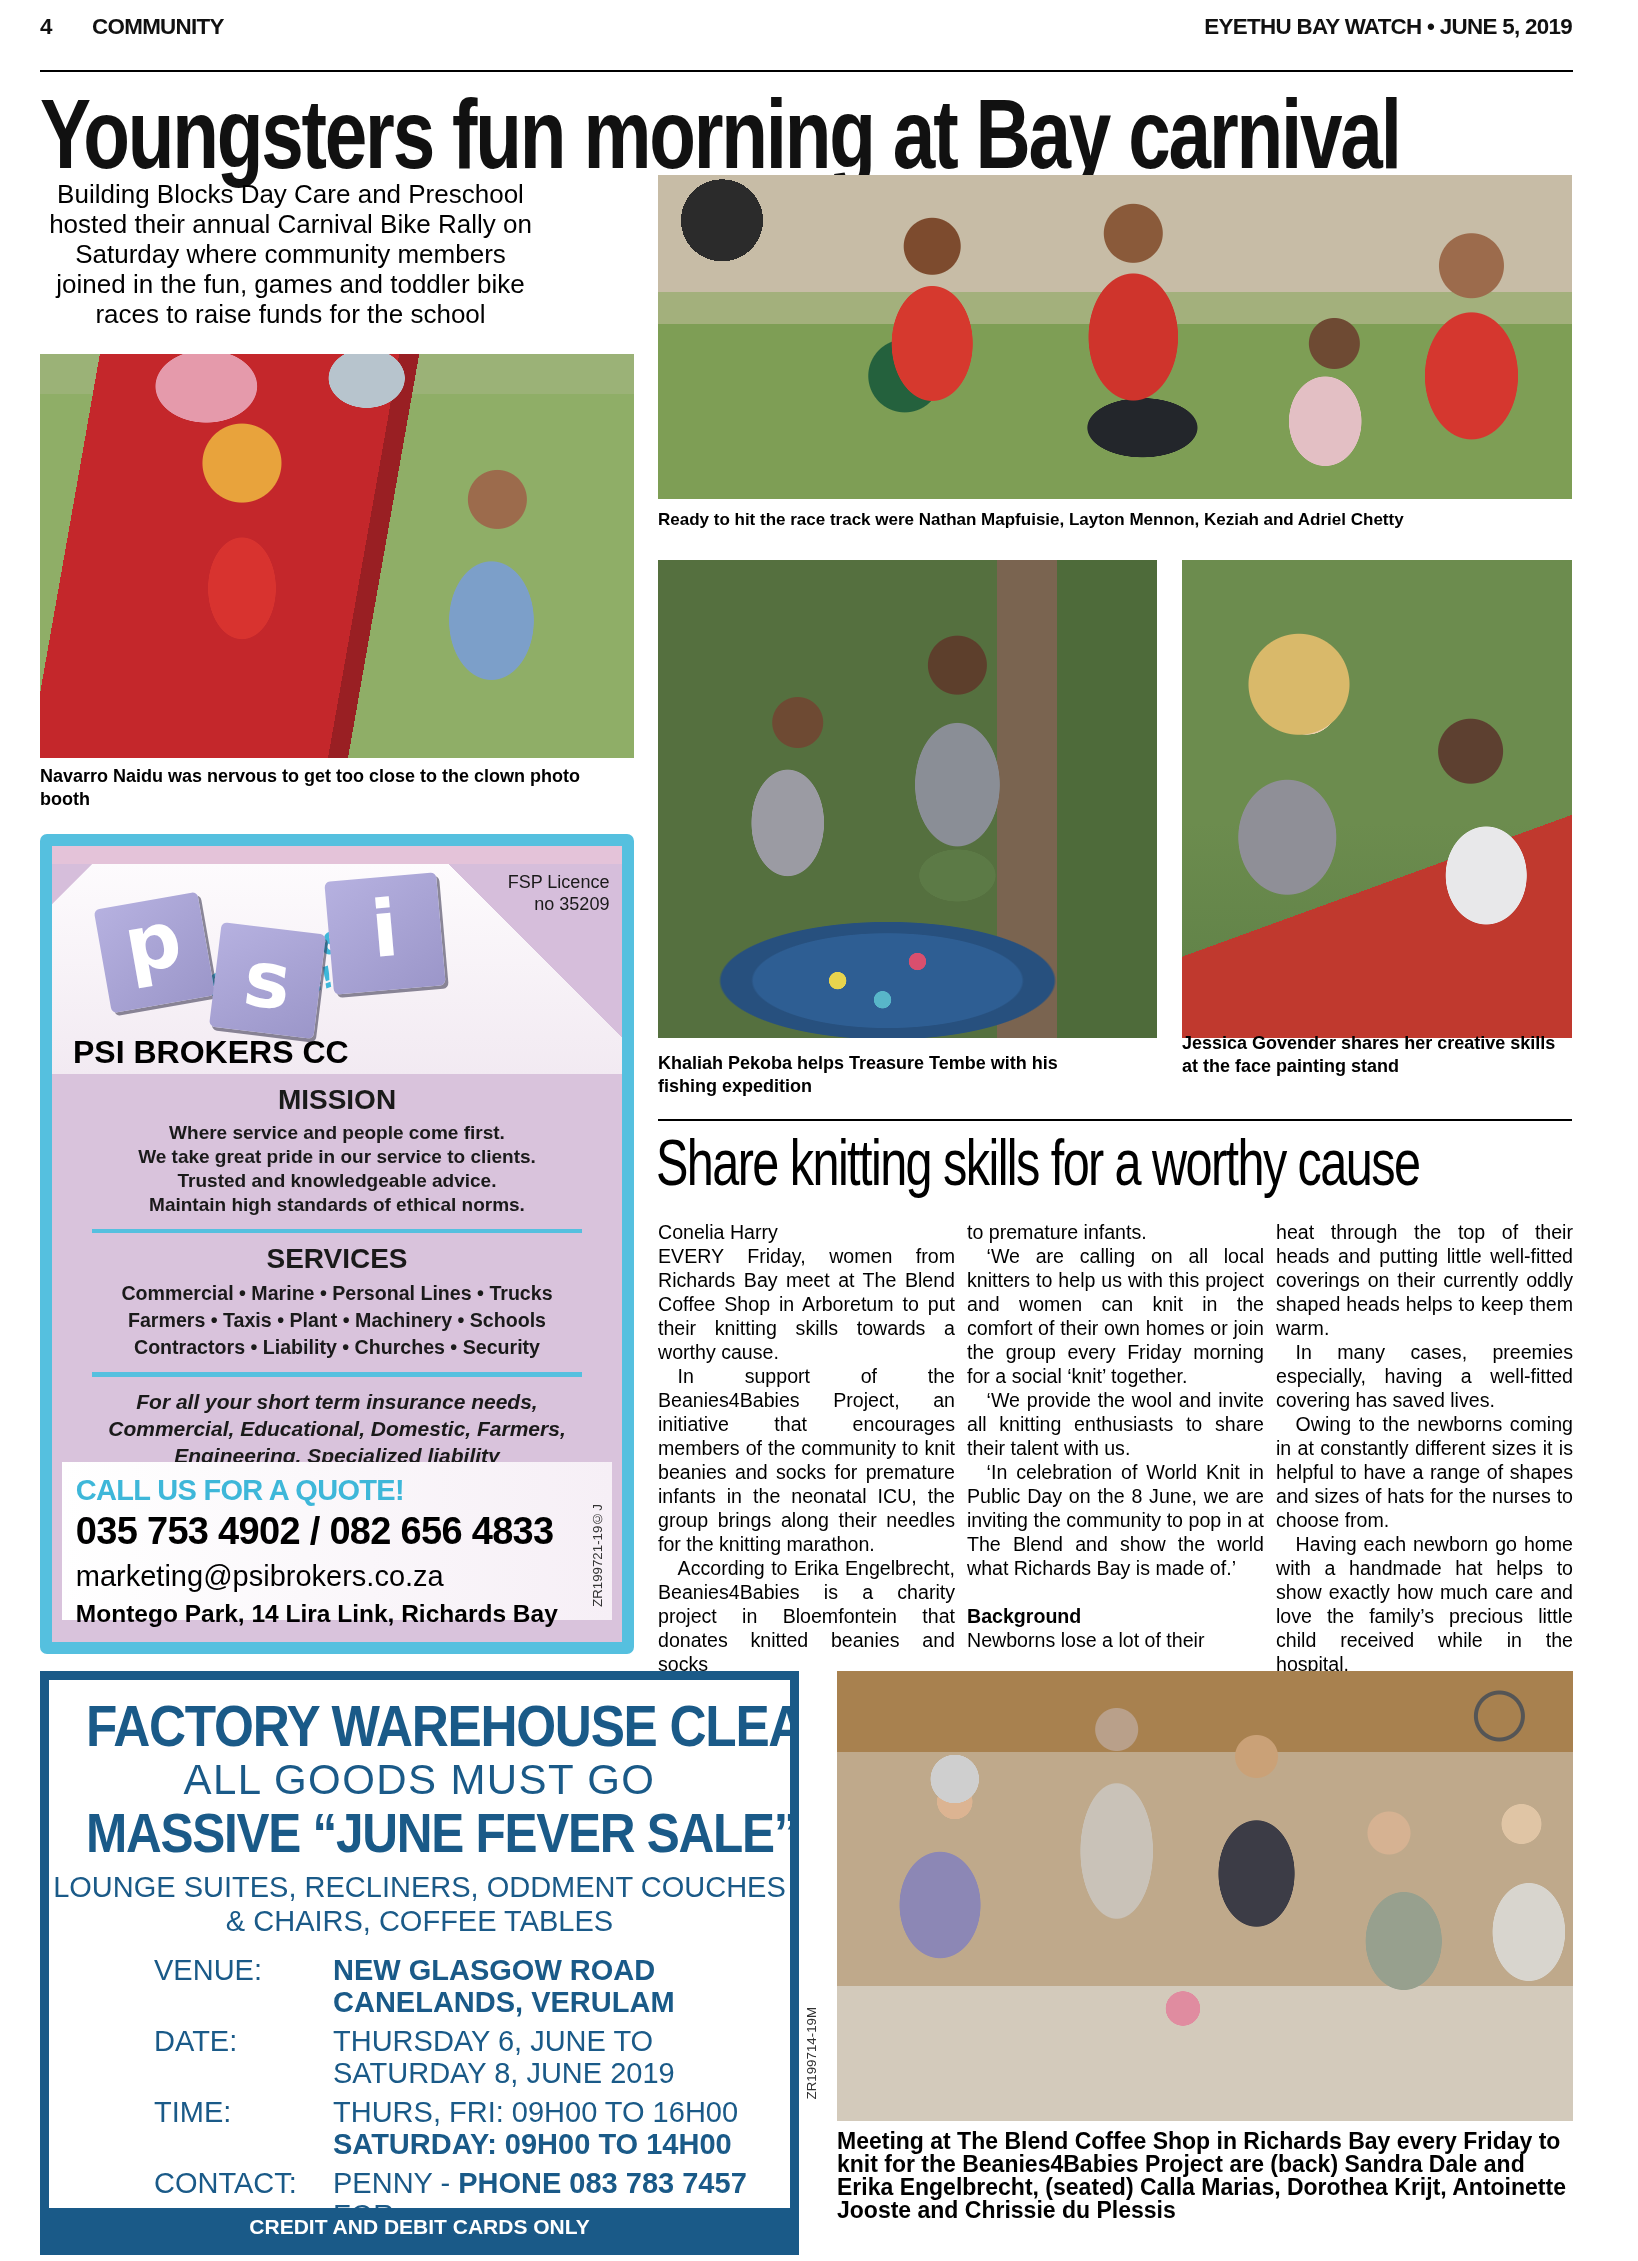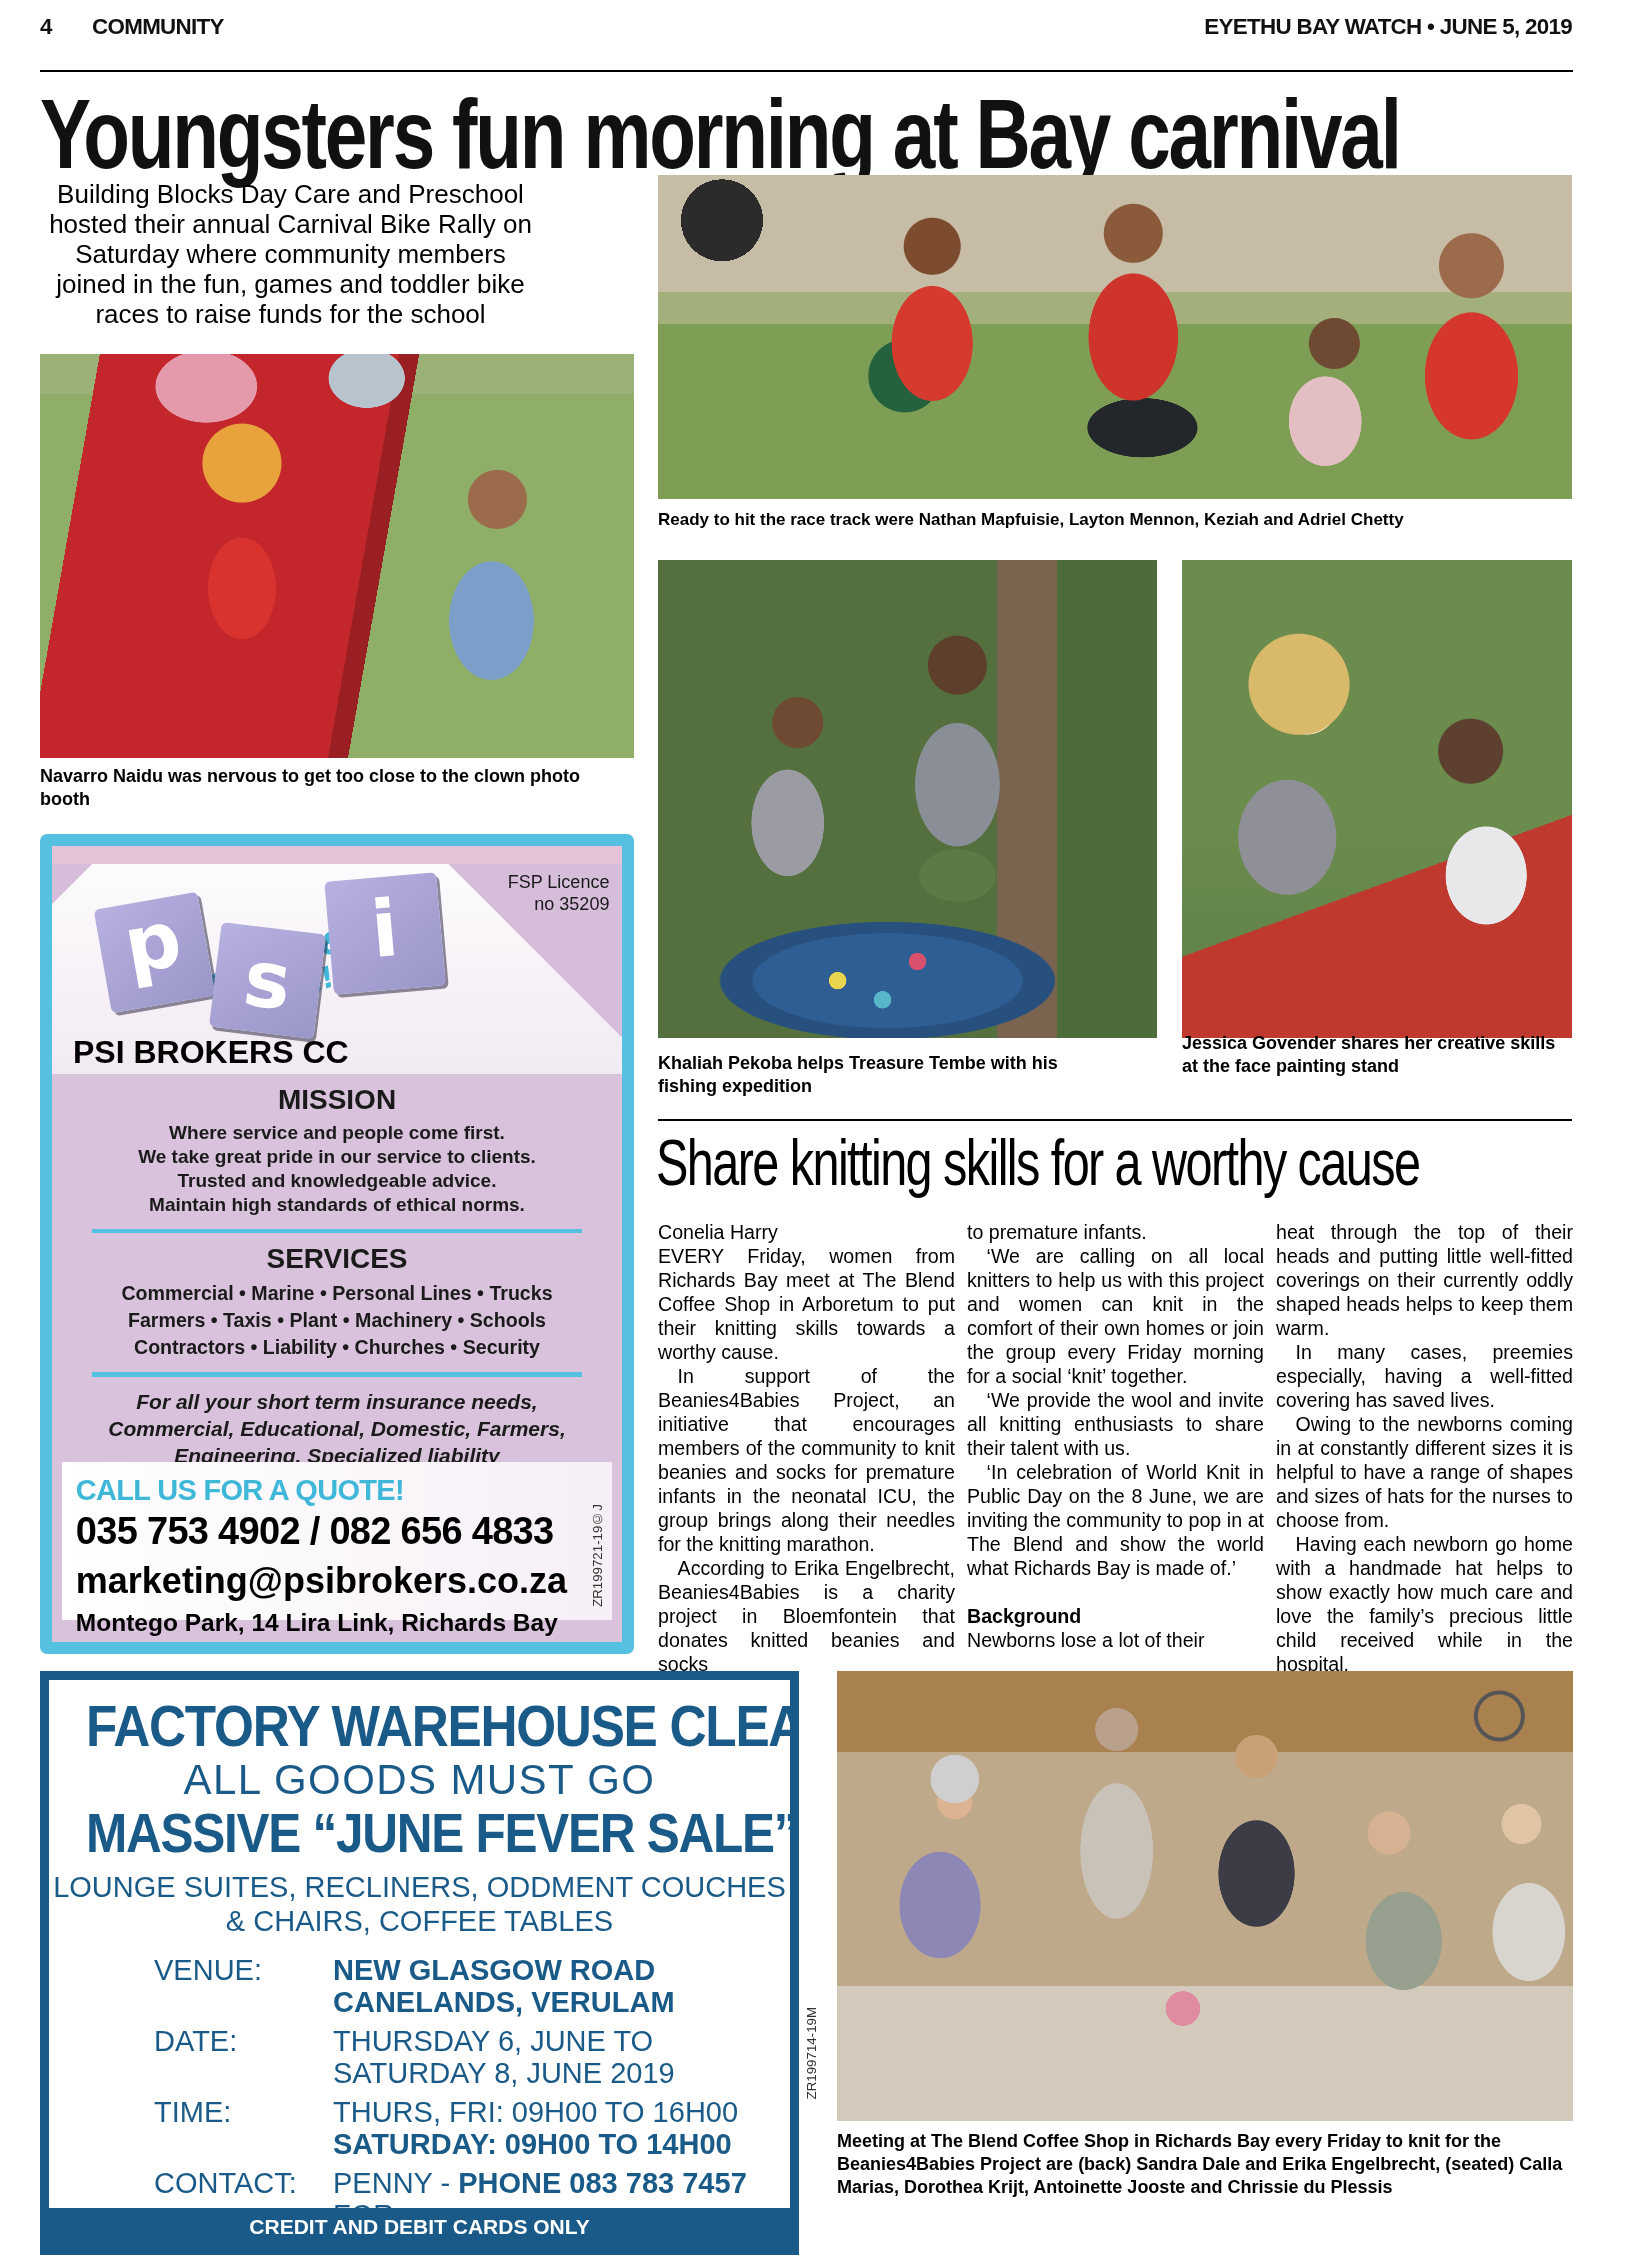--- a/index.html
+++ b/index.html
@@ -13,21 +13,21 @@
   .hdr-rule{left:40px;top:70px;width:1533px;height:2.1px;background:#000;}
   
   .headline{left:40px;top:78px;font-size:98px;font-weight:bold;letter-spacing:-2.8px;
             white-space:nowrap;transform:scaleX(0.78);transform-origin:0 0;}
   .intro{left:40px;top:179px;width:501px;font-size:26px;line-height:30px;color:#000;text-align:center;}
   .caption{font-weight:bold;color:#000;}
   .cap-bikes{left:658px;top:510px;width:914px;font-size:17px;}
   .cap-clown{left:40px;top:765px;width:553px;font-size:18px;line-height:23px;}
   .cap-fish{left:658px;top:1052px;width:462px;font-size:18px;line-height:23px;}
   .cap-face{left:1182px;top:1032px;width:378px;font-size:18px;line-height:23px;}
-  .cap-knit{left:837px;top:2130px;width:736px;font-size:18px;line-height:23px;}
+  .cap-knit{left:837px;top:2130px;width:736px;font-size:23px;line-height:23px;}
   
   .photo{background-color:#7e9e55;}
   .ph-bikes{left:658px;top:175px;width:914px;height:324px;background:
     radial-gradient(circle at 7% 14%,#2b2b2b 0 41px,transparent 41px),
     radial-gradient(circle at 30% 22%,#7d4b2e 0 28px,transparent 29px),
     radial-gradient(ellipse 67px 95px at 30% 52%,#d6392e 0 60%,transparent 61%),
     radial-gradient(circle at 27% 62%,#24613d 0 36px,transparent 37px),
     radial-gradient(circle at 52% 18%,#8a5a3a 0 29px,transparent 30px),
     radial-gradient(ellipse 74px 105px at 52% 50%,#cf342c 0 60%,transparent 61%),
     radial-gradient(ellipse 91px 49px at 53% 78%,#23262b 0 60%,transparent 61%),
@@ -103,21 +103,21 @@
   .psi-body{height:378px;text-align:center;color:#1a1a1a;}
   .psi-h{font-size:28px;font-weight:bold;margin:9.8px 0 5.6px 0;}
   .psi-line{font-size:19px;line-height:24px;font-weight:bold;}
   .psi-line-s{font-size:19.6px;line-height:27px;font-weight:bold;}
   .psi-div{width:86%;height:4.2px;background:#55c0df;margin:11.2px auto 7px auto;}
   .psi-tag{font-size:21px;line-height:27px;font-weight:bold;font-style:italic;margin-top:11.2px;}
   .psi-contact{position:relative;height:158px;margin:0 9.8px;padding:12.6px 0 0 14px;
       background:linear-gradient(90deg,#ffffff,#f6eff6);box-sizing:border-box;}
   .psi-cta{color:#3eb7d9;font-size:29px;font-weight:bold;letter-spacing:-0.7px;}
   .psi-phone{color:#000;font-size:38px;font-weight:bold;letter-spacing:-0.7px;margin-top:3px;}
-  .psi-email{color:#000;font-size:36px;font-weight:bold;margin-top:7px;}
+  .psi-email{color:#000;font-size:29px;font-weight:normal;margin-top:7px;}
   .psi-addr{color:#000;font-size:24.5px;font-weight:bold;margin-top:7px;}
   .psi-ref{position:absolute;right:17px;bottom:35px;writing-mode:vertical-rl;transform:rotate(180deg);
       font-size:13.3px;color:#333;}
   
   .knit-rule{left:658px;top:1119px;width:914px;height:2.1px;background:#000;}
   .knit-head{left:656px;top:1126px;font-size:64px;font-weight:normal;letter-spacing:-2.1px;
       white-space:nowrap;transform:scaleX(0.76);transform-origin:0 0;color:#000;}
   .kcol{top:1220px;width:297px;font-size:19.6px;line-height:24px;text-align:justify;color:#000;}
   .kcol-1{left:658px;} .kcol-2{left:967px;} .kcol-3{left:1276px;}
   .kcol p{margin:0;}

